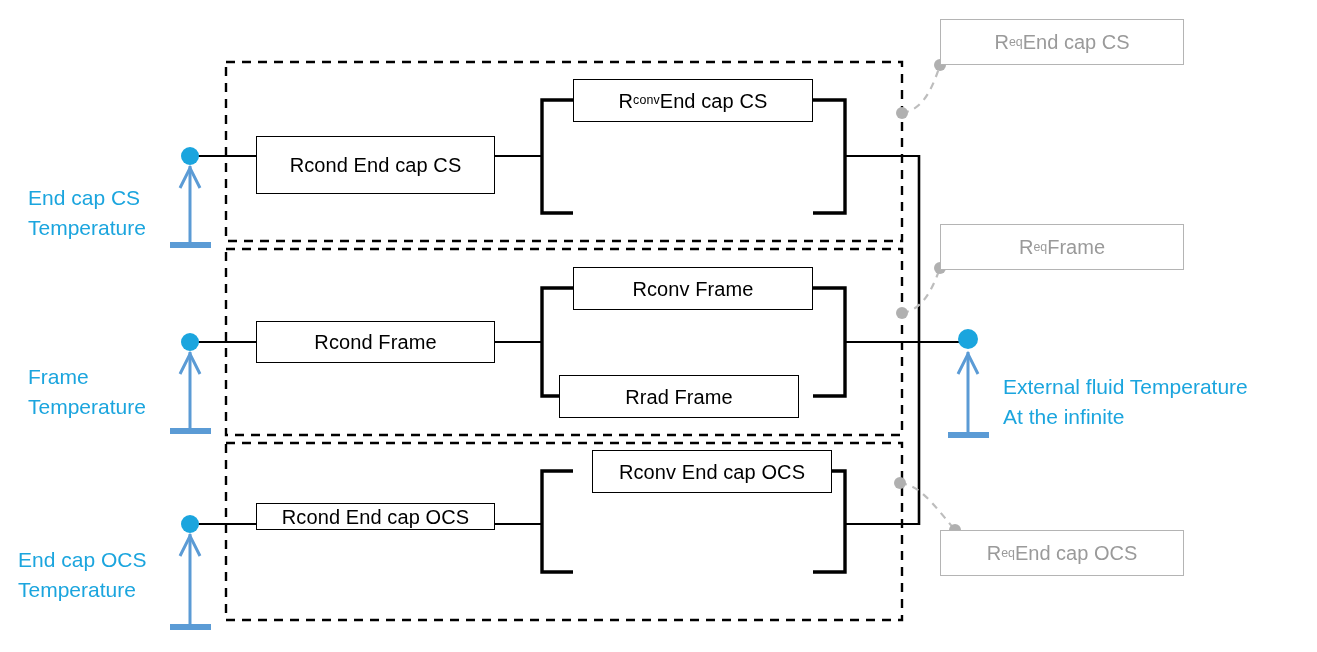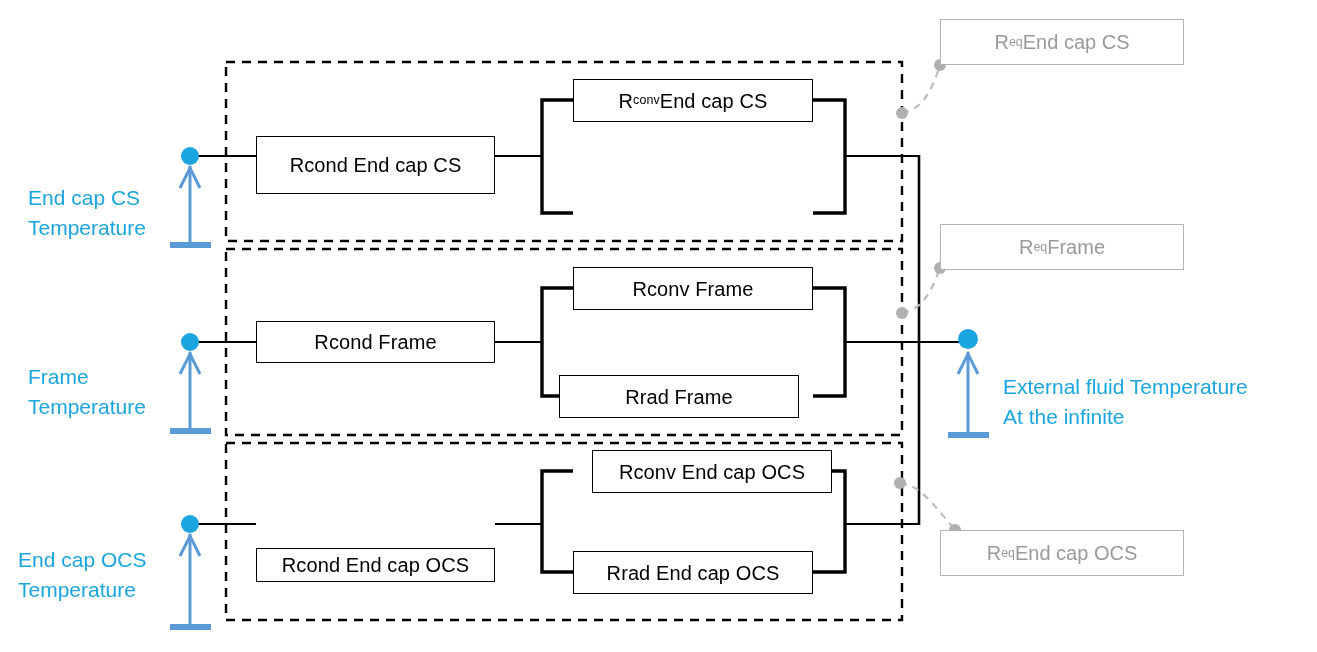--- a/index.html
+++ b/index.html
@@ -169,25 +169,24 @@
       <span> End cap CS</span>
   </div>
 
 
   <div class="rbox" style="left:256px; top:321px; width:239px; height:42px;text-align:center;">Rcond Frame</div>
 
   <div class="rbox" style="left:573px; top:267px; width:240px; height:43px;">Rconv Frame</div>
 
   <div class="rbox" style="left:559px; top:375px; width:240px; height:43px;">Rrad Frame</div>
 
-  <div class="rbox" style="left:256px; top:503px; width:239px; height:34px;margin-top:45px;">Rcond End cap OCS</div>
+  <div class="rbox" style="left:256px; top:503px; width:239px; height:27px;">Rcond End cap OCS</div>
 
   <div class="rbox" style="left:573px; top:450px; width:240px; height:43px;margin-left:19px;">Rconv End cap OCS</div>
 
-  <div class="rbox" style="left:573px; top:551px; width:240px; height:43px;">Rrad End cap OCS</div>
 
   <div class="reqbox" style="left:940px; top:19px; width:244px; height:46px;">
     <span>R</span>
       <sub>eq</sub>
       <span> End cap CS</span>
   </div>
 
   <div class="reqbox" style="left:940px; top:224px; width:244px; height:46px;">
     <span>R</span>
       <sub>eq</sub>

